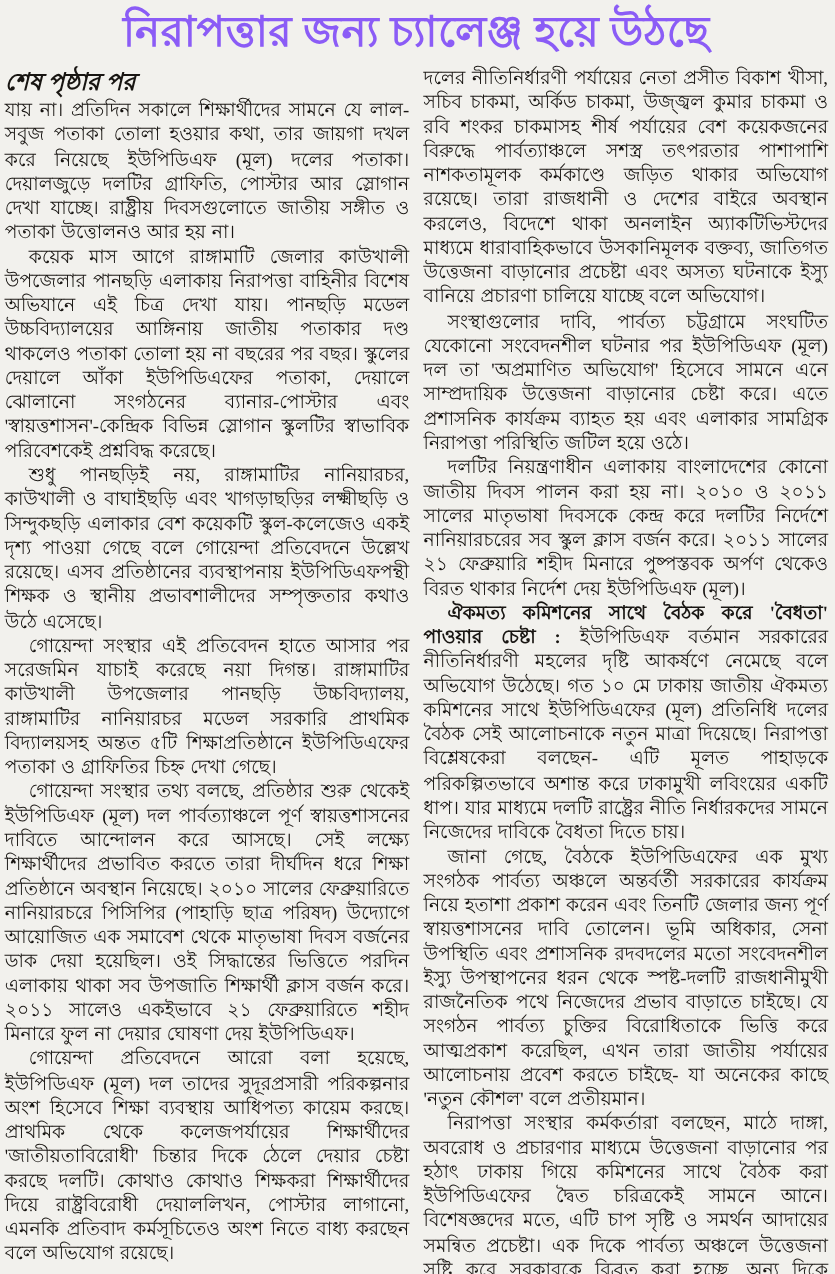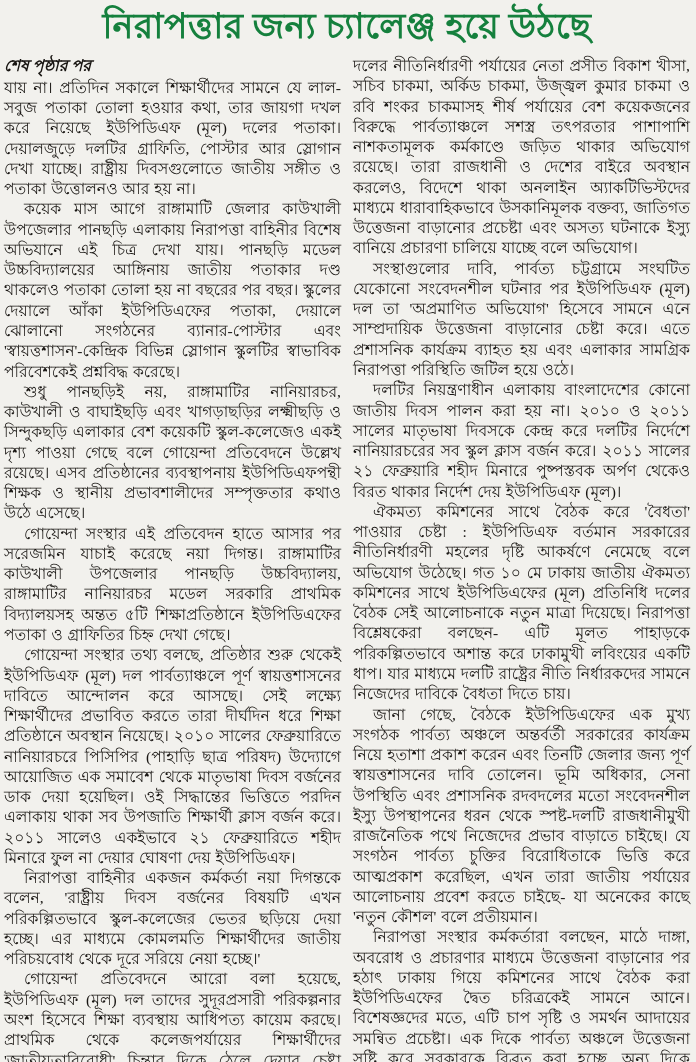--- a/index.html
+++ b/index.html
@@ -18,21 +18,21 @@
     box-sizing: border-box;
     width: 696px;
     height: 1062px;
     padding: 4px 6px 6px 4px;
   }
   .headline {
     text-align: center;
     font-size: 35px;
     line-height: 1.2;
     font-weight: 700;
-    color: #15803d;
+    color: #8b5cf6;
     margin: 2px 0 8px 0;
     letter-spacing: 0.5px;
   }
   .columns {
     display: flex;
     gap: 12px;
   }
   .col {
     flex: 1 1 0;
     min-width: 0;
@@ -45,46 +45,45 @@
     text-indent: 20px;
     word-spacing: 1px;
   }
   .para.no-indent {
     text-indent: 0;
     font-family: Liberation Serif, serif;
   }
   .continued-label {
     font-weight: 700;
     font-style: italic;
-    font-size: 16px;
+    font-size: 20px;
     margin: 0 0 1px 0;
   }
   .lead {
-    font-weight: 400;
+    font-weight: 700;
     margin-top: 25px;
   }
 </style>
 </head>
 <body>
 
 <div class="page">
 
   <h1 class="headline">নিরাপত্তার জন্য চ্যালেঞ্জ হয়ে উঠছে</h1>
 
   <div class="columns">
 
     <div class="col">
       <p class="continued-label">শেষ পৃষ্ঠার পর</p>
 
       <p class="para no-indent"><span>যায় না। প্রতিদিন সকালে শিক্ষার্থীদের সামনে যে লাল-সবুজ পতাকা তোলা হওয়ার কথা, তার জায়গা দখল করে নিয়েছে ইউপিডিএফ (মূল) দলের পতাকা। দেয়ালজুড়ে দলটির গ্রাফিতি, পোস্টার আর স্লোগান দেখা যাচ্ছে। রাষ্ট্রীয় দিবসগুলোতে জাতীয় সঙ্গীত ও পতাকা উত্তোলনও আর হয় না।</span></p>
       <p class="para"><span>কয়েক মাস আগে রাঙ্গামাটি জেলার কাউখালী উপজেলার পানছড়ি এলাকায় নিরাপত্তা বাহিনীর বিশেষ অভিযানে এই চিত্র দেখা যায়। পানছড়ি মডেল উচ্চবিদ্যালয়ের আঙ্গিনায় জাতীয় পতাকার দণ্ড থাকলেও পতাকা তোলা হয় না বছরের পর বছর। স্কুলের দেয়ালে আঁকা ইউপিডিএফের পতাকা, দেয়ালে ঝোলানো সংগঠনের ব্যানার-পোস্টার এবং 'স্বায়ত্তশাসন'-কেন্দ্রিক বিভিন্ন স্লোগান স্কুলটির স্বাভাবিক পরিবেশকেই প্রশ্নবিদ্ধ করেছে।</span></p>
       <p class="para"><span>শুধু পানছড়িই নয়, রাঙ্গামাটির নানিয়ারচর, কাউখালী ও বাঘাইছড়ি এবং খাগড়াছড়ির লক্ষ্মীছড়ি ও সিন্দুকছড়ি এলাকার বেশ কয়েকটি স্কুল-কলেজেও একই দৃশ্য পাওয়া গেছে বলে গোয়েন্দা প্রতিবেদনে উল্লেখ রয়েছে। এসব প্রতিষ্ঠানের ব্যবস্থাপনায় ইউপিডিএফপন্থী শিক্ষক ও স্থানীয় প্রভাবশালীদের সম্পৃক্ততার কথাও উঠে এসেছে।</span></p>
       <p class="para"><span>গোয়েন্দা সংস্থার এই প্রতিবেদন হাতে আসার পর সরেজমিন যাচাই করেছে নয়া দিগন্ত। রাঙ্গামাটির কাউখালী উপজেলার পানছড়ি উচ্চবিদ্যালয়, রাঙ্গামাটির নানিয়ারচর মডেল সরকারি প্রাথমিক বিদ্যালয়সহ অন্তত ৫টি শিক্ষাপ্রতিষ্ঠানে ইউপিডিএফের পতাকা ও গ্রাফিতির চিহ্ন দেখা গেছে।</span></p>
       <p class="para"><span>গোয়েন্দা সংস্থার তথ্য বলছে, প্রতিষ্ঠার শুরু থেকেই ইউপিডিএফ (মূল) দল পার্বত্যাঞ্চলে পূর্ণ স্বায়ত্তশাসনের দাবিতে আন্দোলন করে আসছে। সেই লক্ষ্যে শিক্ষার্থীদের প্রভাবিত করতে তারা দীর্ঘদিন ধরে শিক্ষা প্রতিষ্ঠানে অবস্থান নিয়েছে। ২০১০ সালের ফেব্রুয়ারিতে নানিয়ারচরে পিসিপির (পাহাড়ি ছাত্র পরিষদ) উদ্যোগে আয়োজিত এক সমাবেশ থেকে মাতৃভাষা দিবস বর্জনের ডাক দেয়া হয়েছিল। ওই সিদ্ধান্তের ভিত্তিতে পরদিন এলাকায় থাকা সব উপজাতি শিক্ষার্থী ক্লাস বর্জন করে। ২০১১ সালেও একইভাবে ২১ ফেব্রুয়ারিতে শহীদ মিনারে ফুল না দেয়ার ঘোষণা দেয় ইউপিডিএফ।</span></p>
-      <p class="para"><span>নিরাপত্তা বাহিনীর একজন কর্মকর্তা নয়া দিগন্তকে বলেন, 'রাষ্ট্রীয় দিবস বর্জনের বিষয়টি এখন পরিকল্পিতভাবে স্কুল-কলেজের ভেতর ছড়িয়ে দেয়া হচ্ছে। এর মাধ্যমে কোমলমতি শিক্ষার্থীদের জাতীয় পরিচয়বোধ থেকে দূরে সরিয়ে নেয়া হচ্ছে।'</span></p>
       <p class="para"><span>গোয়েন্দা প্রতিবেদনে আরো বলা হয়েছে, ইউপিডিএফ (মূল) দল তাদের সুদূরপ্রসারী পরিকল্পনার অংশ হিসেবে শিক্ষা ব্যবস্থায় আধিপত্য কায়েম করছে। প্রাথমিক থেকে কলেজপর্যায়ের শিক্ষার্থীদের 'জাতীয়তাবিরোধী' চিন্তার দিকে ঠেলে দেয়ার চেষ্টা করছে দলটি। কোথাও কোথাও শিক্ষকরা শিক্ষার্থীদের দিয়ে রাষ্ট্রবিরোধী দেয়াললিখন, পোস্টার লাগানো, এমনকি প্রতিবাদ কর্মসূচিতেও অংশ নিতে বাধ্য করছেন বলে অভিযোগ রয়েছে।</span></p>
 
     </div>
 
     <div class="col">
       <p class="para no-indent"><span>দলের নীতিনির্ধারণী পর্যায়ের নেতা প্রসীত বিকাশ খীসা, সচিব চাকমা, অর্কিড চাকমা, উজ্জ্বল কুমার চাকমা ও রবি শংকর চাকমাসহ শীর্ষ পর্যায়ের বেশ কয়েকজনের বিরুদ্ধে পার্বত্যাঞ্চলে সশস্ত্র তৎপরতার পাশাপাশি নাশকতামূলক কর্মকাণ্ডে জড়িত থাকার অভিযোগ রয়েছে। তারা রাজধানী ও দেশের বাইরে অবস্থান করলেও, বিদেশে থাকা অনলাইন অ্যাকটিভিস্টদের মাধ্যমে ধারাবাহিকভাবে উসকানিমূলক বক্তব্য, জাতিগত উত্তেজনা বাড়ানোর প্রচেষ্টা এবং অসত্য ঘটনাকে ইস্যু বানিয়ে প্রচারণা চালিয়ে যাচ্ছে বলে অভিযোগ।</span></p>
       <p class="para"><span>সংস্থাগুলোর দাবি, পার্বত্য চট্টগ্রামে সংঘটিত যেকোনো সংবেদনশীল ঘটনার পর ইউপিডিএফ (মূল) দল তা 'অপ্রমাণিত অভিযোগ' হিসেবে সামনে এনে সাম্প্রদায়িক উত্তেজনা বাড়ানোর চেষ্টা করে। এতে প্রশাসনিক কার্যক্রম ব্যাহত হয় এবং এলাকার সামগ্রিক নিরাপত্তা পরিস্থিতি জটিল হয়ে ওঠে।</span></p>
       <p class="para"><span>দলটির নিয়ন্ত্রণাধীন এলাকায় বাংলাদেশের কোনো জাতীয় দিবস পালন করা হয় না। ২০১০ ও ২০১১ সালের মাতৃভাষা দিবসকে কেন্দ্র করে দলটির নির্দেশে নানিয়ারচরের সব স্কুল ক্লাস বর্জন করে। ২০১১ সালের ২১ ফেব্রুয়ারি শহীদ মিনারে পুষ্পস্তবক অর্পণ থেকেও বিরত থাকার নির্দেশ দেয় ইউপিডিএফ (মূল)।</span></p>
       <p class="para"><b class="lead">ঐকমত্য কমিশনের সাথে বৈঠক করে 'বৈধতা' পাওয়ার চেষ্টা : </b><span>ইউপিডিএফ বর্তমান সরকারের নীতিনির্ধারণী মহলের দৃষ্টি আকর্ষণে নেমেছে বলে অভিযোগ উঠেছে। গত ১০ মে ঢাকায় জাতীয় ঐকমত্য কমিশনের সাথে ইউপিডিএফের (মূল) প্রতিনিধি দলের বৈঠক সেই আলোচনাকে নতুন মাত্রা দিয়েছে। নিরাপত্তা বিশ্লেষকেরা বলছেন- এটি মূলত পাহাড়কে পরিকল্পিতভাবে অশান্ত করে ঢাকামুখী লবিংয়ের একটি ধাপ। যার মাধ্যমে দলটি রাষ্ট্রের নীতি নির্ধারকদের সামনে নিজেদের দাবিকে বৈধতা দিতে চায়।</span></p>
       <p class="para"><span>জানা গেছে, বৈঠকে ইউপিডিএফের এক মুখ্য সংগঠক পার্বত্য অঞ্চলে অন্তর্বর্তী সরকারের কার্যক্রম নিয়ে হতাশা প্রকাশ করেন এবং তিনটি জেলার জন্য পূর্ণ স্বায়ত্তশাসনের দাবি তোলেন। ভূমি অধিকার, সেনা উপস্থিতি এবং প্রশাসনিক রদবদলের মতো সংবেদনশীল ইস্যু উপস্থাপনের ধরন থেকে স্পষ্ট-দলটি রাজধানীমুখী রাজনৈতিক পথে নিজেদের প্রভাব বাড়াতে চাইছে। যে সংগঠন পার্বত্য চুক্তির বিরোধিতাকে ভিত্তি করে আত্মপ্রকাশ করেছিল, এখন তারা জাতীয় পর্যায়ের আলোচনায় প্রবেশ করতে চাইছে- যা অনেকের কাছে 'নতুন কৌশল' বলে প্রতীয়মান।</span></p>

